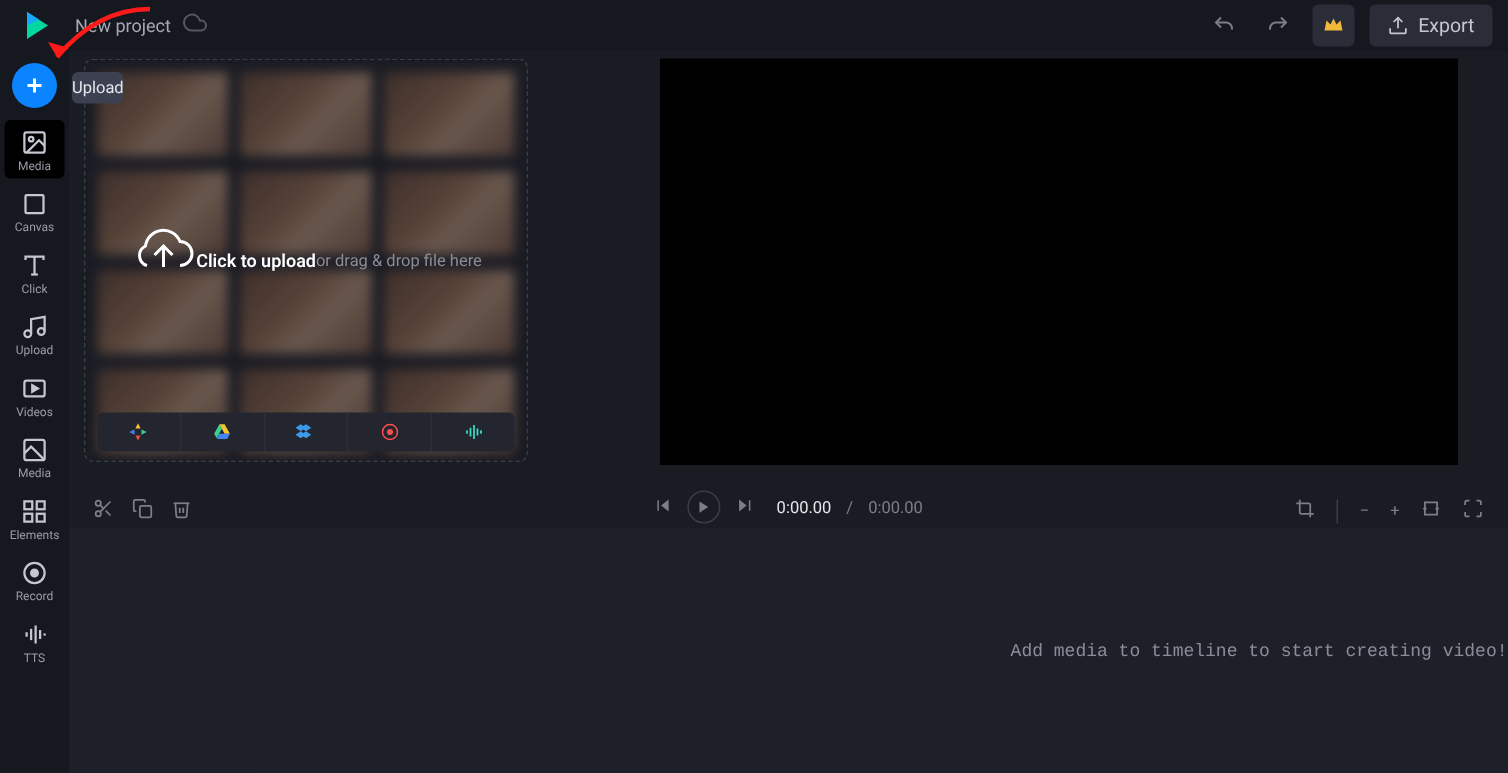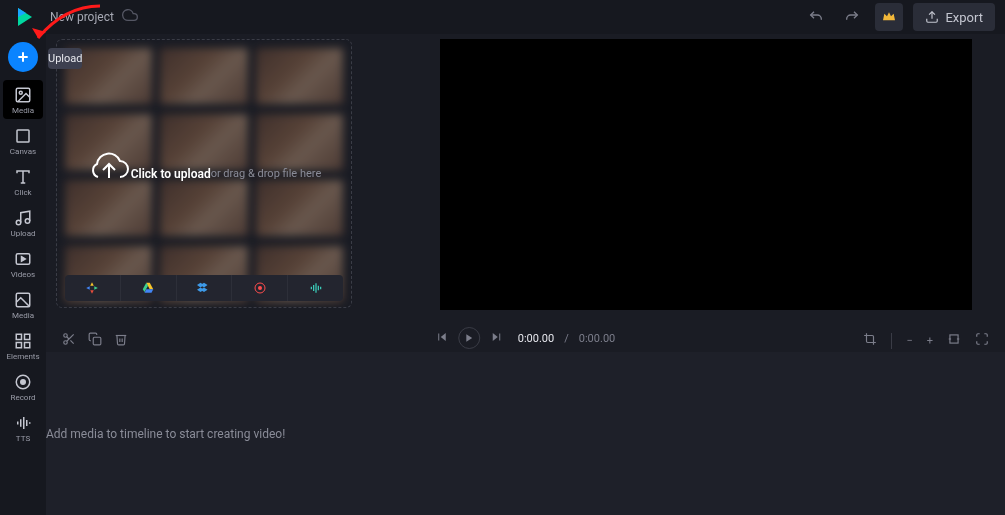--- a/index.html
+++ b/index.html
@@ -169,22 +169,22 @@
   display: flex; align-items: center; justify-content: center;
 }
 .ctrl-right { margin-left: auto; display: flex; align-items: center; gap: 14px; }
 .divider { width: 1px; height: 16px; background: #3a3c46; }
 
 
 .timeline {
   position: absolute;
   left: 46px; right: 0; top: 352px; bottom: 0;
   background: #1e2029;
-  display: flex; align-items: center; justify-content: flex-start;
-  font-size: 12px; color: #8a8c98;
+  display: flex; align-items: center; justify-content: flex-end;
+  font-size: 12px; color: #8a8c98; font-family: Liberation Mono, monospace;
 }
 </style>
 </head>
 <body>
 
 <div class="header">
   <div class="logo">
     <svg viewBox="0 0 26 26">
         <path d="M8 4 L22 13 L8 22 Z" fill="#00d8a0"></path>
         <path d="M8 4 L16 9 L8 13 Z" fill="#18a7ff"></path>

